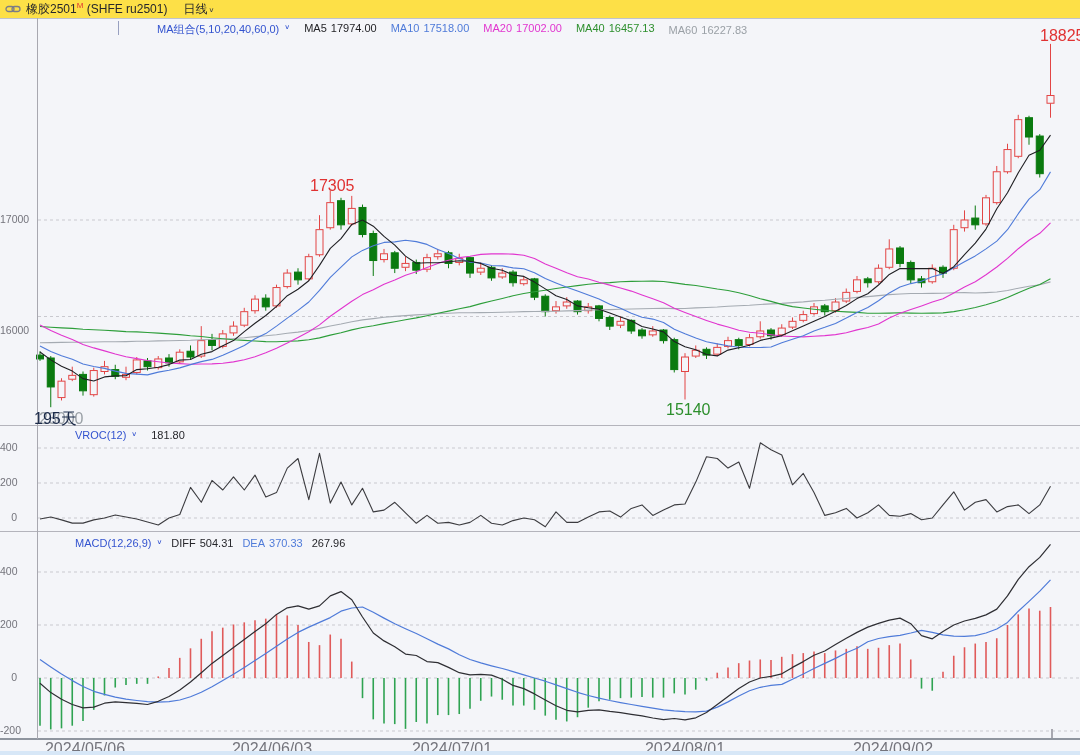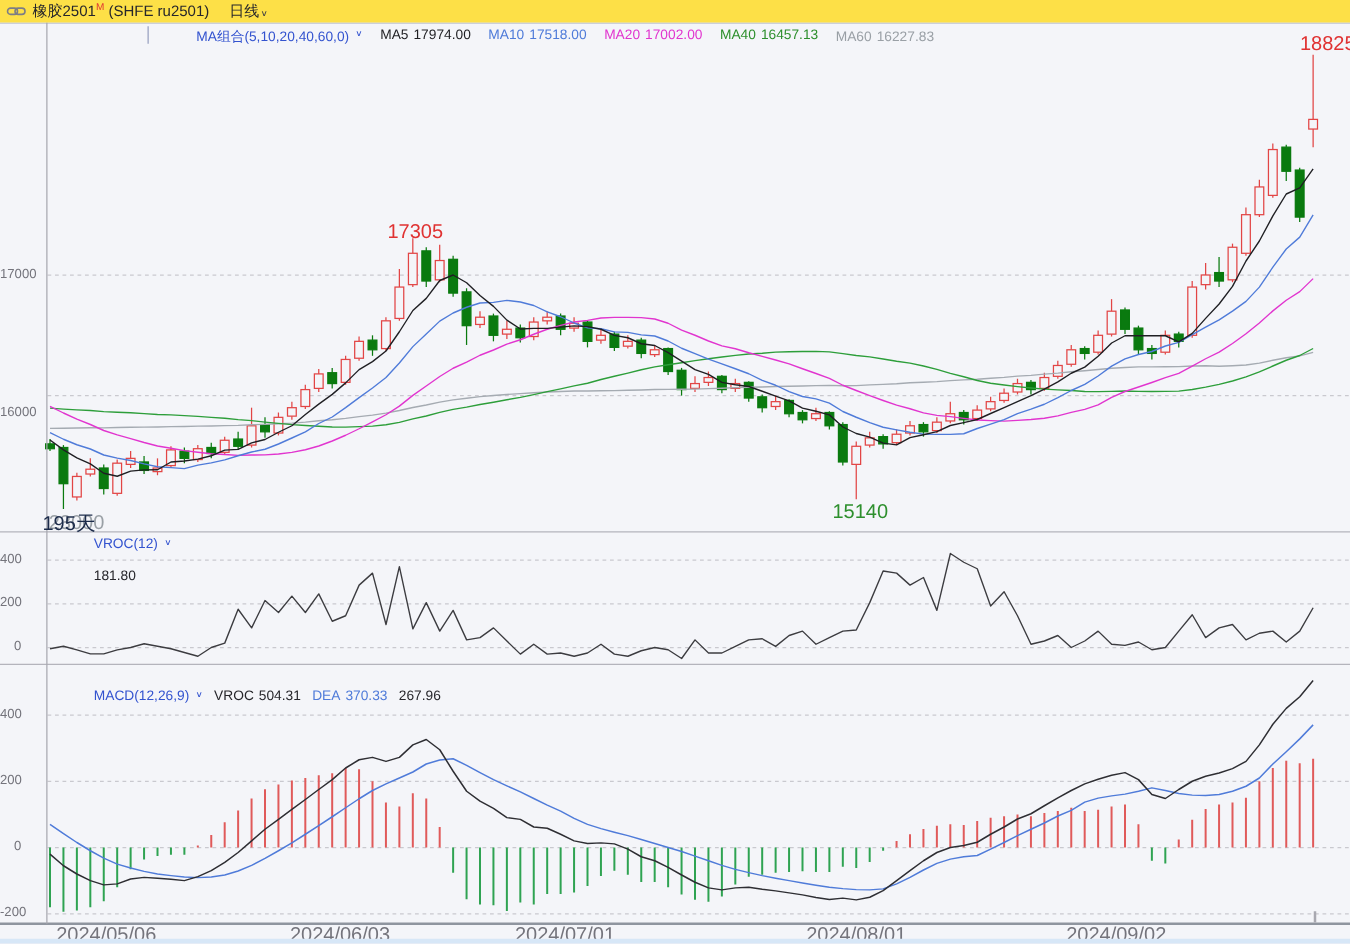--- a/index.html
+++ b/index.html
@@ -14,22 +14,22 @@
   .magenta{color:#e135cf;} .greentx{color:#2d8f2d;} .ltgray{color:#9aa0a6;align-items:center;}
   .redtx{color:#e03232;} .navy{color:#1c2b4a;}
   .supm{color:#e03232;font-size:8px;vertical-align:super;line-height:0;}
   .chev{font-size:8px;color:#3353cf;transform:scaleY(.8);display:inline-block;margin-left:1px;}
   .chev-dark{color:#444;}
   .tick{width:17px;text-align:right;color:#74747c;}
   .daterow{width:90px;text-align:center;color:#74747c;font-size:16px;}
   .legend-row{display:flex;gap:14px;white-space:nowrap;font-size:11px;padding-left:32px;}
   .legend-item{display:flex;gap:4px;}
   #ma-row{left:125px;top:22px;}
-  #vroc-row{left:43px;top:429px;flex-direction:column;}
-  #macd-row{left:43px;top:537px;margin-top:14px;}
+  #vroc-row{left:43px;top:429px;}
+  #macd-row{left:43px;top:537px;}
   .annot{font-size:16px;white-space:nowrap;}
 </style>
 </head>
 <body>
 
 <div id="app">
 
   <svg id="cv" class="abs" style="left:0;top:0" width="1080" height="755">
       <line x1="38" y1="220" x2="1079" y2="220" stroke="#c9c9cf" stroke-width="1" stroke-dasharray="3 3"></line>
       <line x1="38" y1="316.5" x2="1079" y2="316.5" stroke="#c9c9cf" stroke-width="1" stroke-dasharray="3 3"></line>
@@ -500,21 +500,21 @@
   <div class="abs tick fs10" style="left:0;top:441px">400</div>
   <div class="abs tick fs10" style="left:0;top:476px">200</div>
   <div class="abs tick fs10" style="left:0;top:511px">0</div>
 
   <div id="macd-row" class="abs legend-row" style="gap:9px">
     <span class="legend-item">
       <span class="blue">MACD(12,26,9)</span>
         <span class="chev">∨</span>
     </span>
     <span class="legend-item dark">
-      <span>VROC</span>
+      <span>DIFF</span>
         <span>504.31</span>
     </span>
     <span class="legend-item" style="color:#4f7bd9">
       <span>DEA</span>
         <span>370.33</span>
     </span>
     <span class="dark">267.96</span>
   </div>
   <div class="abs tick fs10" style="left:0;top:565px">400</div>
   <div class="abs tick fs10" style="left:0;top:618px">200</div>

